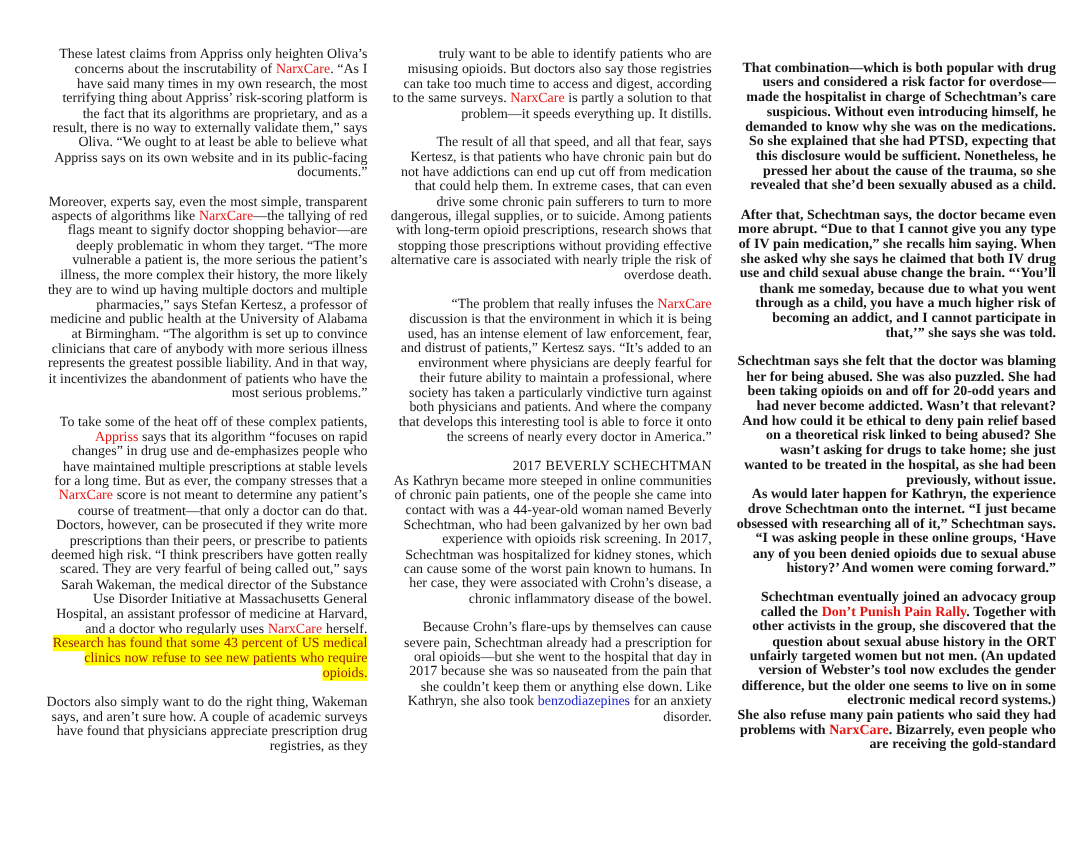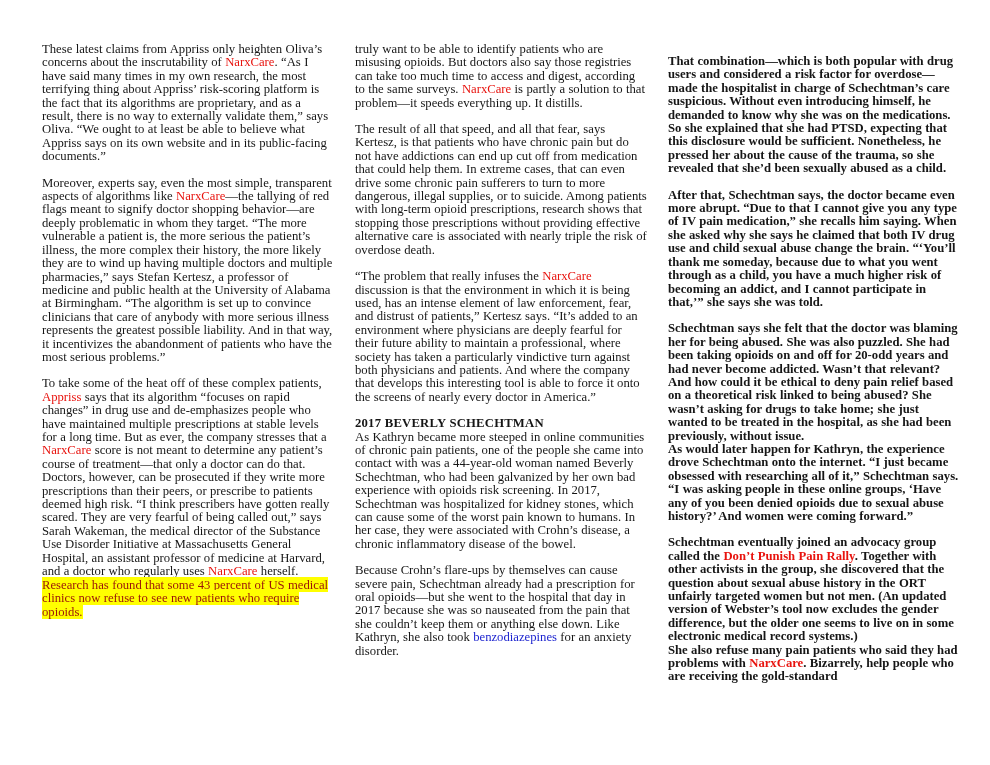--- a/index.html
+++ b/index.html
@@ -30,51 +30,52 @@
     gap: 21px;
     align-items: flex-start;
   }
   .col {
     width: 292px;
     flex: 0 0 292px;
     font-family: "Liberation Serif", "DejaVu Serif", serif;
     font-size: 12.7px;
     line-height: 13.4px;
     color: var(--text);
-    text-align: left;
+    text-align: right;
     word-spacing: 0.2px;
   }
   .col3 { padding-top: 12px; font-weight: bold; }
   .para { margin: 0 0 13px 0; }
   .para.tight { margin-bottom: 0; }
-  .para.heading { font-weight: bold; letter-spacing: 0.2px; }
+  .para.heading { font-weight: normal; letter-spacing: 0.2px; }
   .red { color: var(--accent-red); }
   .blue { color: var(--link-blue); }
   .hl { background: var(--hl-bg); color: var(--hl-text); padding: 0.5px 0; }
 </style>
 </head>
 <body>
 
 <div class="page">
   <div class="columns" id="columns">
       <div class="col col1">
         <p class="para"><span>These latest claims from Appriss only heighten Oliva’s concerns about the inscrutability of </span><span class="red">NarxCare</span><span>. “As I have said many times in my own research, the most terrifying thing about Appriss’ risk-scoring platform is the fact that its algorithms are proprietary, and as a result, there is no way to externally validate them,” says Oliva. “We ought to at least be able to believe what Appriss says on its own website and in its public-facing documents.”</span></p>
         <p class="para"><span>Moreover, experts say, even the most simple, transparent aspects of algorithms like </span><span class="red">NarxCare</span><span>—the tallying of red flags meant to signify doctor shopping behavior—are deeply problematic in whom they target. “The more vulnerable a patient is, the more serious the patient’s illness, the more complex their history, the more likely they are to wind up having multiple doctors and multiple pharmacies,” says Stefan Kertesz, a professor of medicine and public health at the University of Alabama at Birmingham. “The algorithm is set up to convince clinicians that care of anybody with more serious illness represents the greatest possible liability. And in that way, it incentivizes the abandonment of patients who have the most serious problems.”</span></p>
         <p class="para"><span>To take some of the heat off of these complex patients, </span><span class="red">Appriss</span><span> says that its algorithm “focuses on rapid changes” in drug use and de-emphasizes people who have maintained multiple prescriptions at stable levels for a long time. But as ever, the company stresses that a </span><span class="red">NarxCare</span><span> score is not meant to determine any patient’s course of treatment—that only a doctor can do that. Doctors, however, can be prosecuted if they write more prescriptions than their peers, or prescribe to patients deemed high risk. “I think prescribers have gotten really scared. They are very fearful of being called out,” says Sarah Wakeman, the medical director of the Substance Use Disorder Initiative at Massachusetts General Hospital, an assistant professor of medicine at Harvard, and a doctor who regularly uses </span><span class="red">NarxCare</span><span> herself. </span><span class="hl">Research has found that some 43 percent of US medical clinics now refuse to see new patients who require opioids.</span></p>
+        <p class="para"><span>Doctors also simply want to do the right thing, Wakeman says, and aren’t sure how. A couple of academic surveys have found that physicians appreciate prescription drug registries, as they</span></p>
       </div>
       <div class="col col2">
         <p class="para"><span>truly want to be able to identify patients who are misusing opioids. But doctors also say those registries can take too much time to access and digest, according to the same surveys. </span><span class="red">NarxCare</span><span> is partly a solution to that problem—it speeds everything up. It distills.</span></p>
         <p class="para"><span>The result of all that speed, and all that fear, says Kertesz, is that patients who have chronic pain but do not have addictions can end up cut off from medication that could help them. In extreme cases, that can even drive some chronic pain sufferers to turn to more dangerous, illegal supplies, or to suicide. Among patients with long-term opioid prescriptions, research shows that stopping those prescriptions without providing effective alternative care is associated with nearly triple the risk of overdose death.</span></p>
         <p class="para"><span>“The problem that really infuses the </span><span class="red">NarxCare</span><span> discussion is that the environment in which it is being used, has an intense element of law enforcement, fear, and distrust of patients,” Kertesz says. “It’s added to an environment where physicians are deeply fearful for their future ability to maintain a professional, where society has taken a particularly vindictive turn against both physicians and patients. And where the company that develops this interesting tool is able to force it onto the screens of nearly every doctor in America.”</span></p>
         <p class="para heading tight"><span>2017 BEVERLY SCHECHTMAN</span></p>
         <p class="para"><span>As Kathryn became more steeped in online communities of chronic pain patients, one of the people she came into contact with was a 44-year-old woman named Beverly Schechtman, who had been galvanized by her own bad experience with opioids risk screening. In 2017, Schechtman was hospitalized for kidney stones, which can cause some of the worst pain known to humans. In her case, they were associated with Crohn’s disease, a chronic inflammatory disease of the bowel.</span></p>
         <p class="para"><span>Because Crohn’s flare-ups by themselves can cause severe pain, Schechtman already had a prescription for oral opioids—but she went to the hospital that day in 2017 because she was so nauseated from the pain that she couldn’t keep them or anything else down. Like Kathryn, she also took </span><span class="blue">benzodiazepines</span><span> for an anxiety disorder.</span></p>
       </div>
       <div class="col col3">
         <p class="para"><span>That combination—which is both popular with drug users and considered a risk factor for overdose—made the hospitalist in charge of Schechtman’s care suspicious. Without even introducing himself, he demanded to know why she was on the medications. So she explained that she had PTSD, expecting that this disclosure would be sufficient. Nonetheless, he pressed her about the cause of the trauma, so she revealed that she’d been sexually abused as a child.</span></p>
         <p class="para"><span>After that, Schechtman says, the doctor became even more abrupt. “Due to that I cannot give you any type of IV pain medication,” she recalls him saying. When she asked why she says he claimed that both IV drug use and child sexual abuse change the brain. “‘You’ll thank me someday, because due to what you went through as a child, you have a much higher risk of becoming an addict, and I cannot participate in that,’” she says she was told.</span></p>
         <p class="para tight"><span>Schechtman says she felt that the doctor was blaming her for being abused. She was also puzzled. She had been taking opioids on and off for 20-odd years and had never become addicted. Wasn’t that relevant? And how could it be ethical to deny pain relief based on a theoretical risk linked to being abused? She wasn’t asking for drugs to take home; she just wanted to be treated in the hospital, as she had been previously, without issue.</span></p>
         <p class="para"><span>As would later happen for Kathryn, the experience drove Schechtman onto the internet. “I just became obsessed with researching all of it,” Schechtman says. “I was asking people in these online groups, ‘Have any of you been denied opioids due to sexual abuse history?’ And women were coming forward.”</span></p>
         <p class="para tight"><span>Schechtman eventually joined an advocacy group called the </span><span class="red">Don’t Punish Pain Rally</span><span>. Together with other activists in the group, she discovered that the question about sexual abuse history in the ORT unfairly targeted women but not men. (An updated version of Webster’s tool now excludes the gender difference, but the older one seems to live on in some electronic medical record systems.)</span></p>
-        <p class="para"><span>She also refuse many pain patients who said they had problems with </span><span class="red">NarxCare</span><span>. Bizarrely, help people who are receiving the gold-standard</span></p>
+        <p class="para"><span>She also refuse many pain patients who said they had problems with </span><span class="red">NarxCare</span><span>. Bizarrely, even people who are receiving the gold-standard</span></p>
       </div>
     </div>
 </div>
 
 </body></html>

